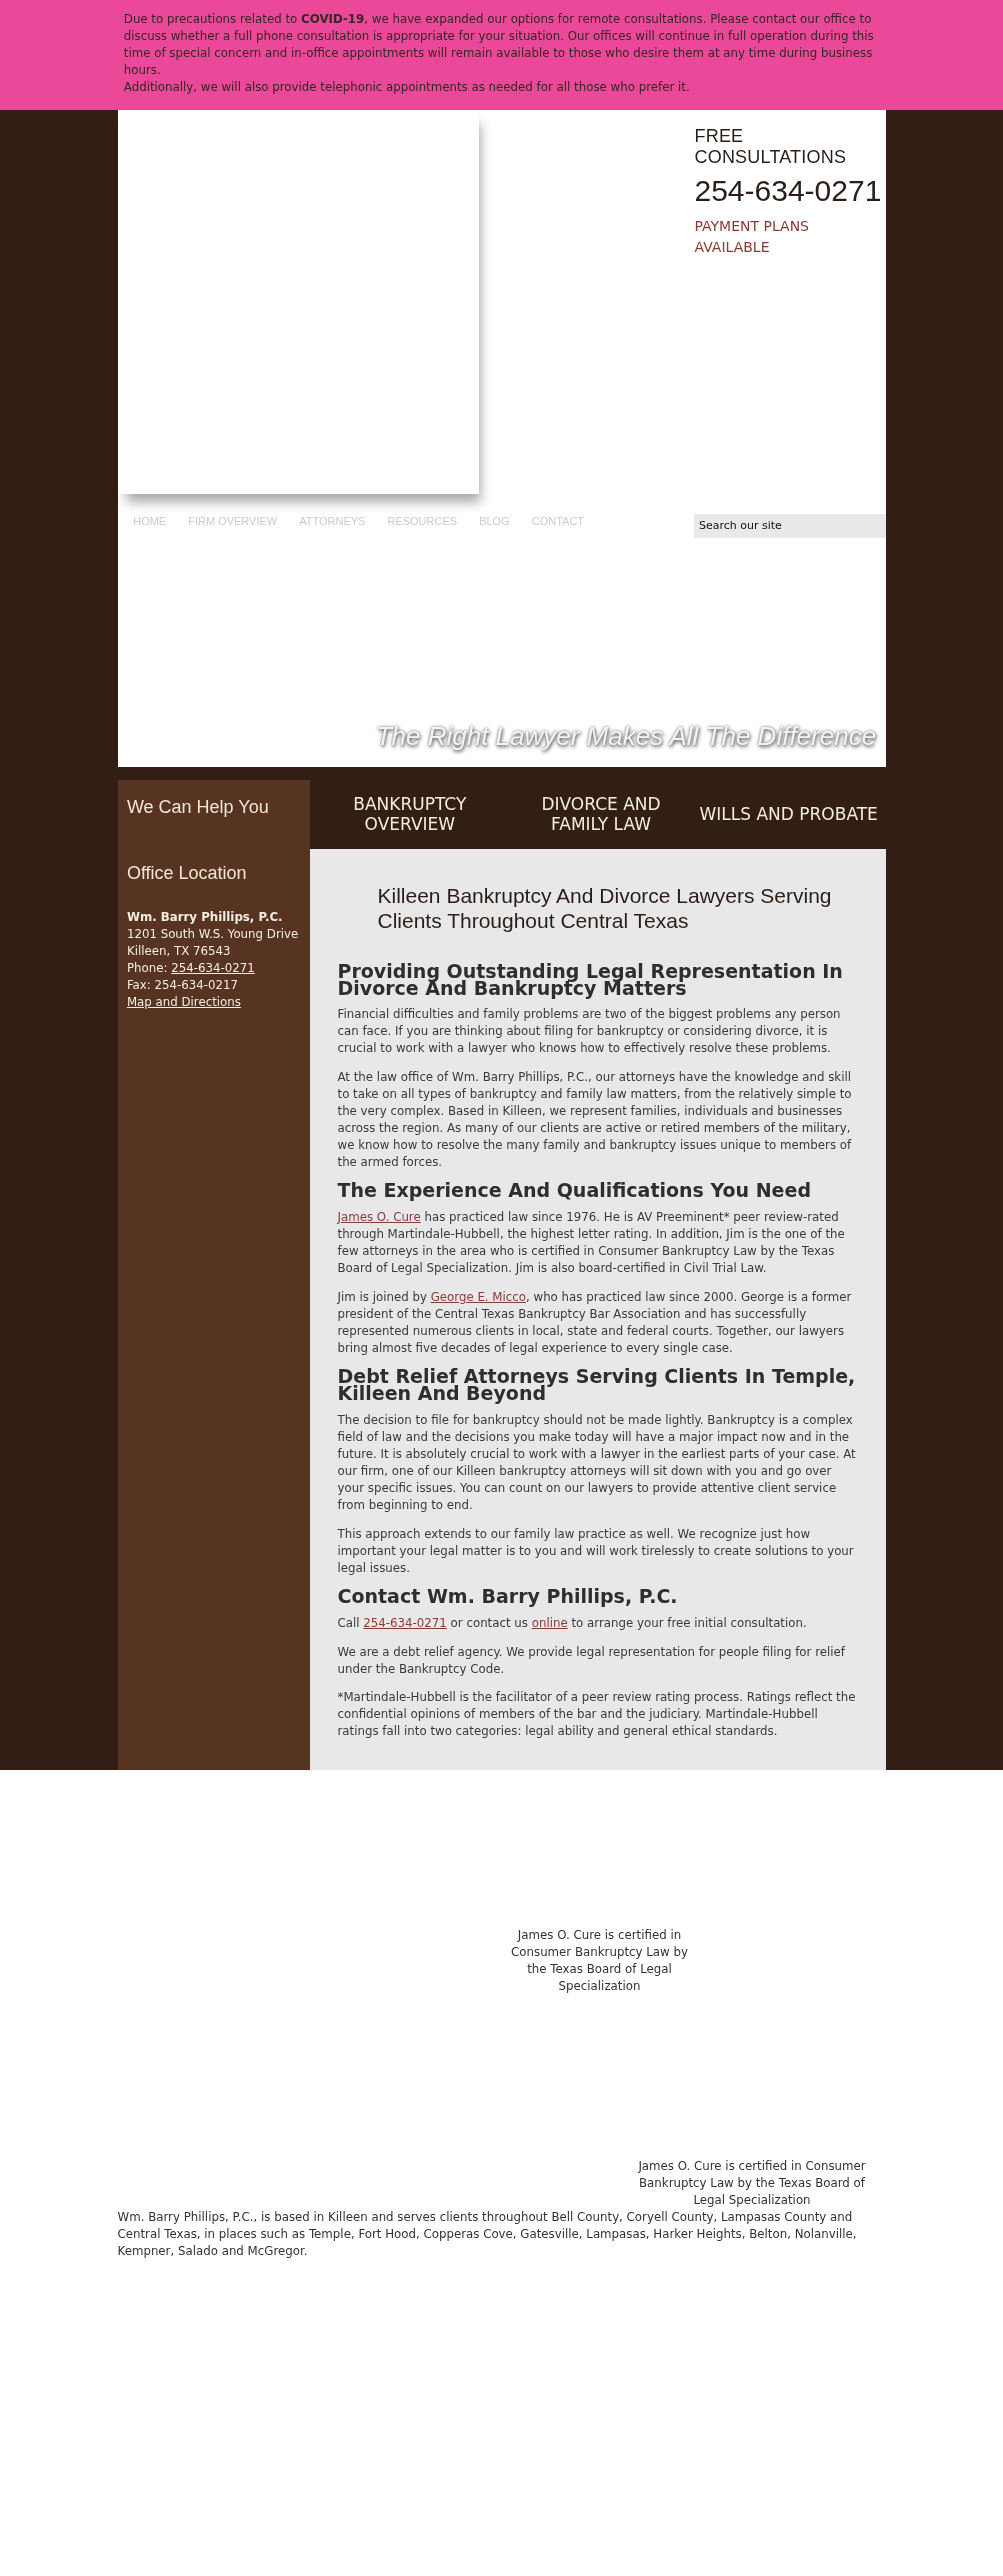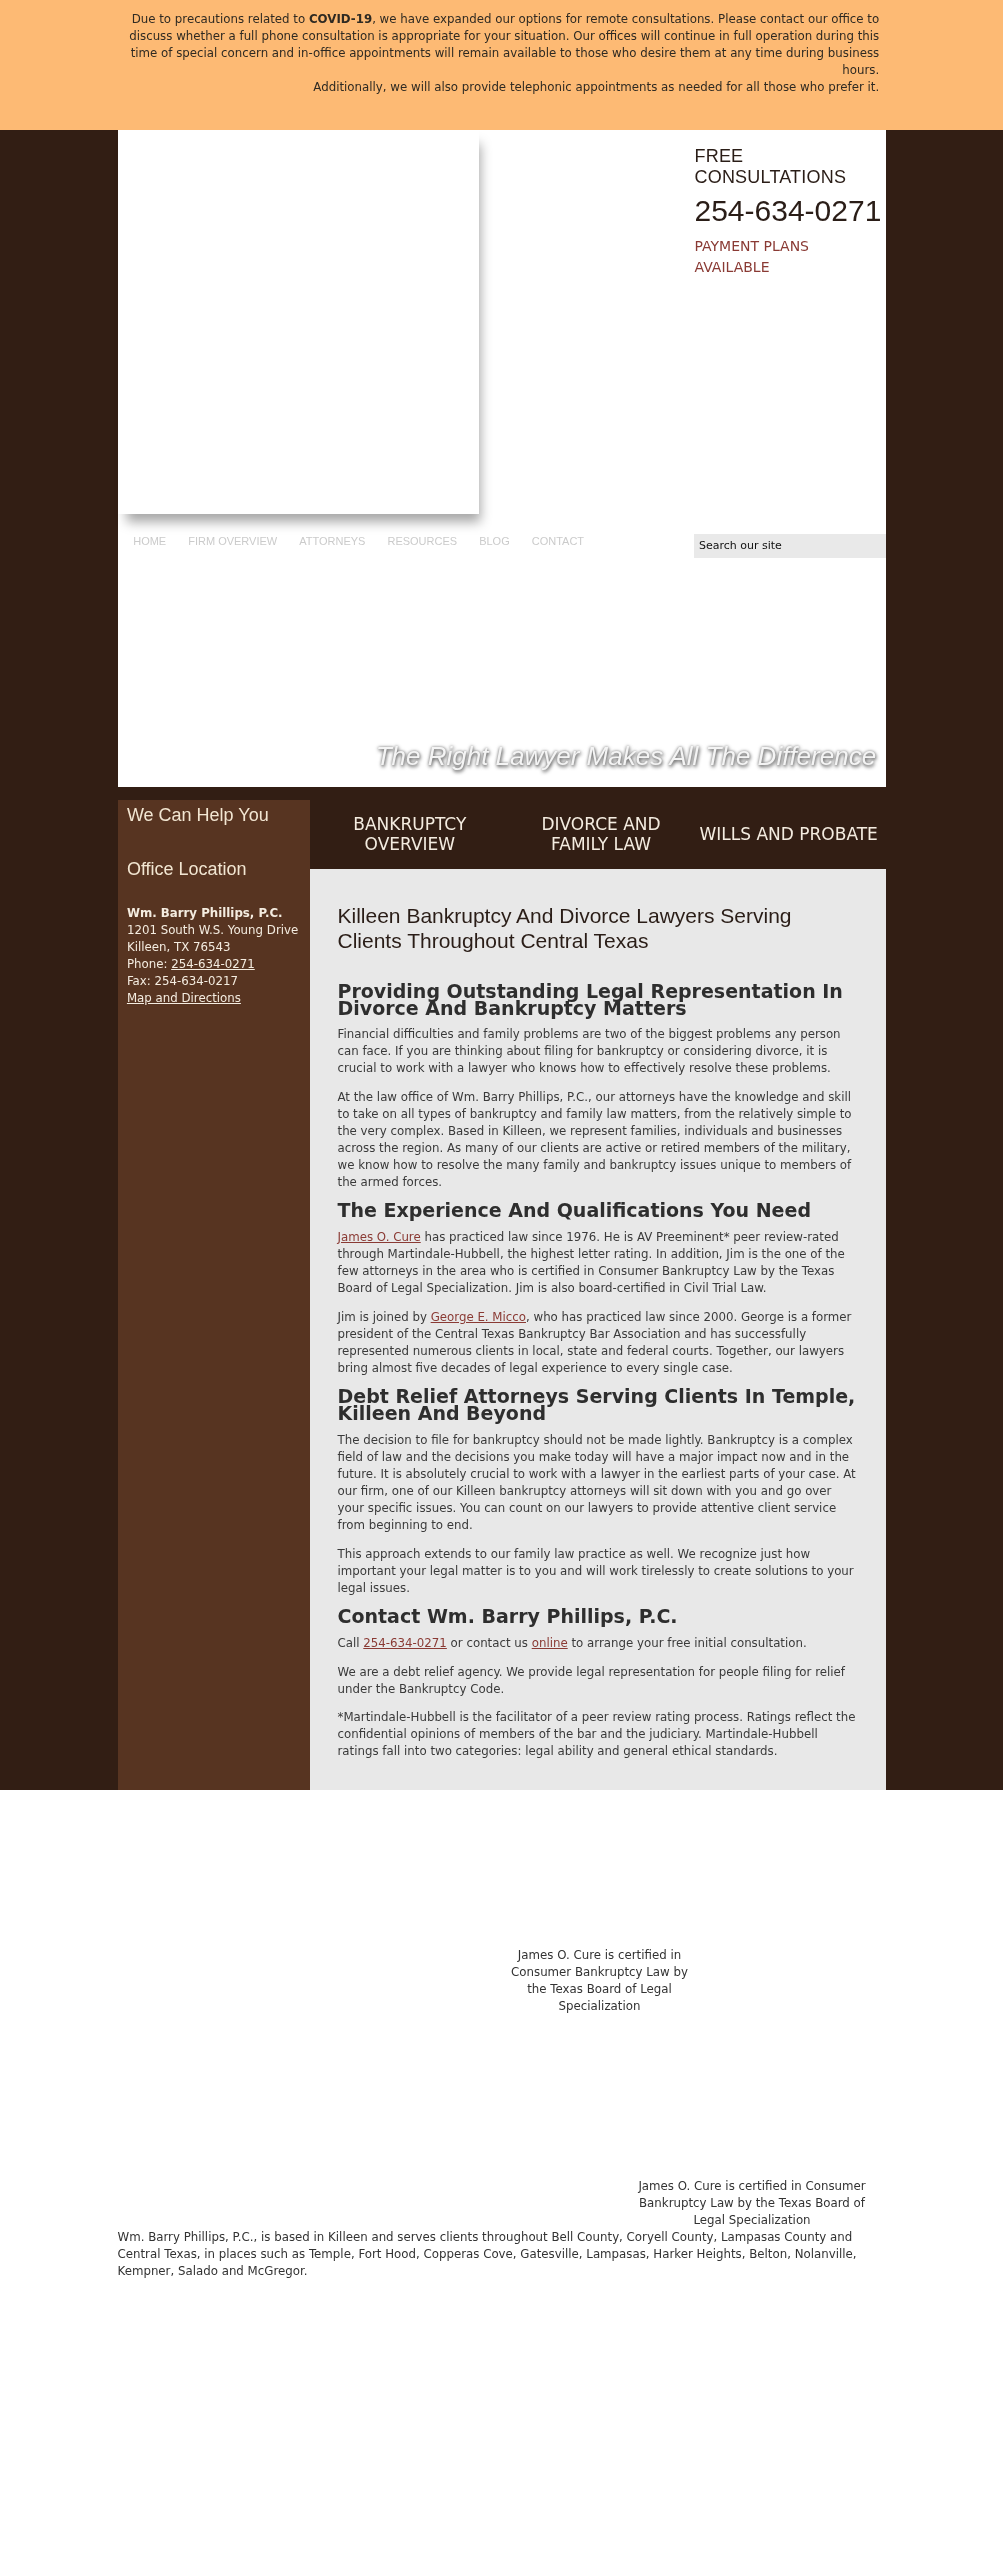--- a/index.html
+++ b/index.html
@@ -1,20 +1,20 @@
 <!DOCTYPE html>
 <html style="font-size:12.5px"><head>
 <meta charset="utf-8">
 <style>
   * { box-sizing: border-box; margin: 0; padding: 0; }
   html, body { width: 1003px; }
   body { font-family: "DejaVu Sans", sans-serif; background: #ffffff; color: #333; }
 
   
-  .covid { background: #fdba74; height: 130px; text-align: right; }
+  .covid { background: #ec4899; height: 110px; }
   .covid-inner { width: 768px; margin: 0 auto; padding: 11px 6.3px 0 6.3px; font-size: 11.8px; line-height: 17px; color: #2f2a22; }
   .covid-inner b { font-weight: bold; }
 
   
   .band { background: #321e14; }
   .container { width: 768px; margin: 0 auto; position: relative; }
 
   
   .header { background: #fff; height: 657px; position: relative; }
   .logo-box { position: absolute; left: 0; top: 0; width: 361px; height: 384px; background: #fff; box-shadow: 4.7px 11px 11px -3.1px rgba(0,0,0,0.35); }
@@ -25,35 +25,35 @@
 
   .main-nav { position: absolute; left: 15.7px; top: 405px; display: flex; gap: 0; }
   .main-nav a { font-family: "Liberation Sans", sans-serif; font-size: 11px; color: #cbcbcb; text-decoration: none; margin-right: 22px; }
   .search { position: absolute; left: 576px; top: 404px; width: 192px; height: 23.5px; background: #e9e9e9; border: none; font-size: 11px; padding: 0 5.5px; color: #222; font-family: "DejaVu Sans", sans-serif; }
   .search::placeholder { color: #111; }
   .tagline { position: absolute; right: 9.4px; top: 611px; font-family: "Liberation Sans", sans-serif; font-style: italic; font-size: 26px; color: #f4f4f4; text-shadow: 0 0 3.1px #7a7a7a, 0.8px 1.6px 3.9px #555; }
 
   
   .content-wrap { display: flex; padding-top: 12.5px; position: relative; }
   .sidebar { width: 192px; background: #573421; color: #f2e6d2; padding: 0 9.4px 15.7px 9.4px; min-height: 990px; }
-  .sidebar h3 { font-family: "Liberation Sans", sans-serif; font-weight: normal; font-size: 18px; color: #f2e6d2; padding-top: 4px; line-height: 23.5px; }
+  .sidebar h3 { font-family: "Liberation Sans", sans-serif; font-weight: normal; font-size: 18px; color: #f2e6d2; padding-top: 16px; line-height: 23.5px; }
   .sidebar h3.office { margin-top: 27px; }
   .sidebar .addr { margin-top: 23.5px; font-size: 11.8px; line-height: 17px; color: #f4ece0; }
   .sidebar .addr b { font-weight: bold; }
   .sidebar a { color: #f4ece0; text-decoration: underline; }
 
   .right-col { width: 576px; }
   .practice-nav { height: 69px; background: #321e14; display: flex; align-items: center; }
   .practice-nav a { color: #f4ece0; font-size: 17px; text-decoration: none; text-align: center; }
   .practice-nav a:nth-child(1) { width: 201px; }
   .practice-nav a:nth-child(2) { width: 182px; }
   .practice-nav a:nth-child(3) { width: 194px; }
 
   .main { background: #e8e8e8; padding: 34px 28px 12.5px 28px; min-height: 921px; }
-  .main h1 { font-family: "Liberation Sans", sans-serif; font-weight: normal; font-size: 21px; line-height: 25px; color: #2a1d17; margin-bottom: 30px; }
+  .main h1 { font-family: "Liberation Sans", sans-serif; font-weight: normal; font-size: 21px; line-height: 25px; color: #2a1d17; margin-bottom: 30px; margin-left: 40px; }
   .main h2 { font-size: 19px; font-weight: bold; color: #2e2e2e; line-height: 17px; margin-bottom: 9.4px; }
   .main p { font-size: 11.8px; line-height: 17px; color: #3a3a3a; margin-bottom: 11.8px; }
   .main a.atty { color: #8a3a34; font-weight: normal; text-decoration: underline; }
   .main a.lnk { color: #8a3a34; text-decoration: underline; }
 
   
   .lower { width: 768px; margin: 0 auto; position: relative; height: 807px; }
   .cert1 { position: absolute; left: 384px; top: 157px; width: 196px; text-align: center; font-size: 11.8px; line-height: 17px; color: #333; }
   .cert2 { position: absolute; left: 517px; top: 388px; width: 235px; text-align: center; font-size: 11.8px; line-height: 17px; color: #333; }
   .serves { position: absolute; left: 0; top: 439px; width: 753px; font-size: 11.8px; line-height: 17px; color: #333; }

